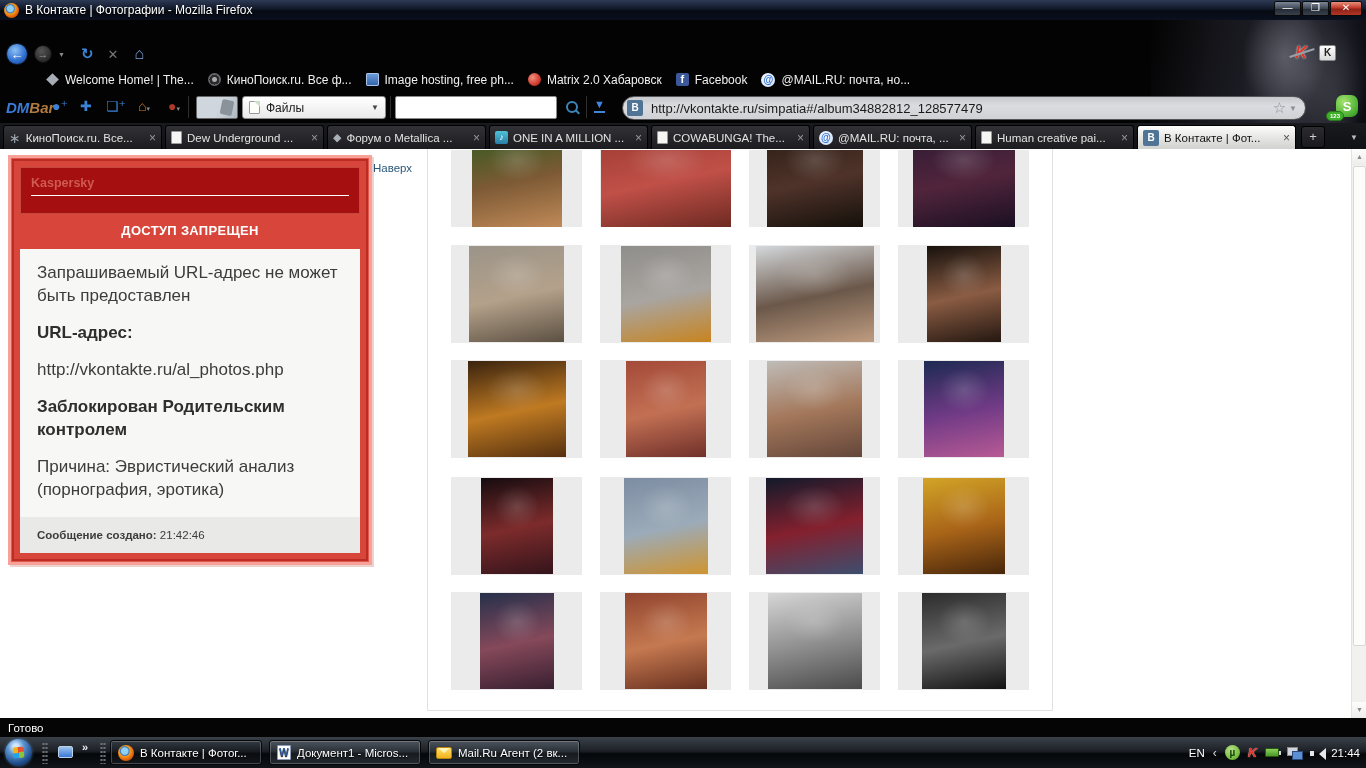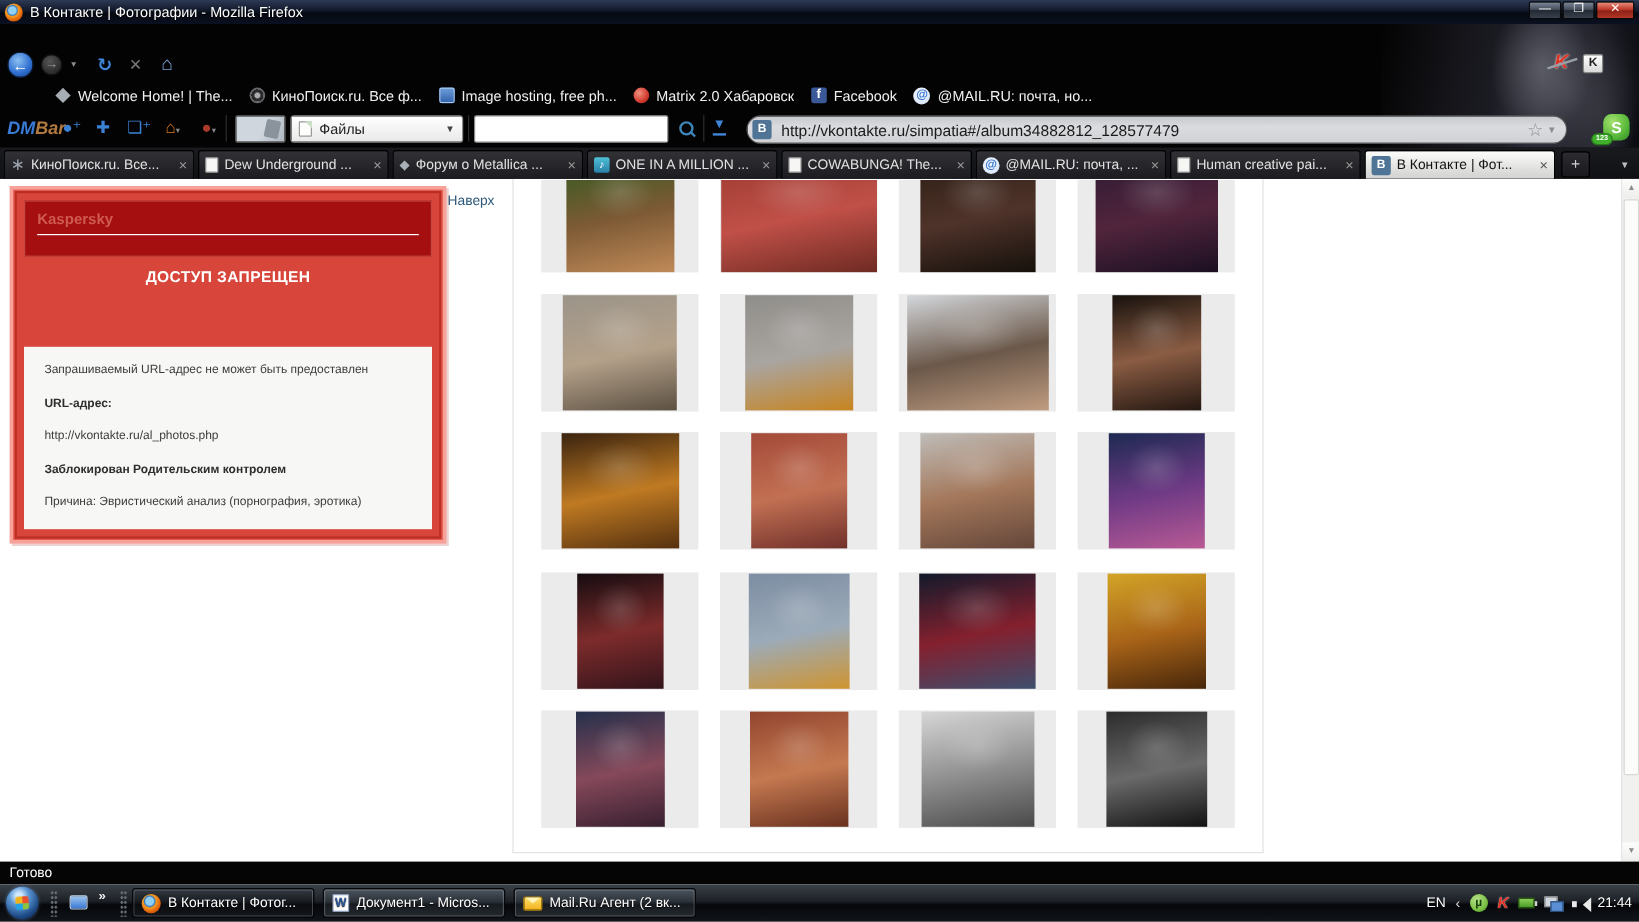--- a/index.html
+++ b/index.html
@@ -145,21 +145,21 @@
 
   
   .kis-wrap{position:absolute;left:8px;top:6px;width:364px;background:#f7a198;padding:4px;
     box-shadow:2px 2px 0 rgba(180,80,70,.25);}
   .kis-panel{border:2px solid #bb2d22;outline:1px solid #e2584c;background:#d8453a;padding:6px;}
   .kis-head{background:#a50f0f;border:1px solid #c4483e;padding:8px 10px 10px;}
   .kis-brand{color:#cf5a50;font-size:12.5px;font-weight:bold;}
   .kis-head hr{border:none;border-top:1px solid #fff;margin:5px 0 7px;}
   .kis-product{color:#fff;font-size:20px;font-weight:bold;}
   .kis-banner{color:#fff;font-size:13px;font-weight:bold;text-align:center;padding:9px 0 11px;letter-spacing:.3px;}
-  .kis-body{background:#f7f7f5;padding:13px 17px;font-size:10px;color:#3c3c3c;line-height:1.35;margin-top:40px;}
+  .kis-body{background:#f7f7f5;padding:13px 17px;font-size:17px;color:#3c3c3c;line-height:1.35;}
   .kis-body p{margin:0 0 14px;}
   .kis-body p:last-child{margin-bottom:2px;}
   .kis-body .b{font-weight:bold;color:#2e2e2e;}
   .kis-body .gray{color:#9c9c9c;cursor:pointer;}
   .kis-foot{background:#e9e9e7;padding:12px 17px;font-size:11.5px;color:#3c3c3c;}
 
   
   .statusbar{position:absolute;left:0;top:718px;width:1366px;height:19px;background:#050505;color:#fff;
     font-size:11.5px;display:flex;align-items:center;padding-left:8px;}
 
@@ -351,20 +351,24 @@
           <hr>
         </div>
         <div class="kis-banner">ДОСТУП ЗАПРЕЩЕН</div>
         <div class="kis-body">
           <p>Запрашиваемый URL-адрес не может быть предоставлен</p>
           <p class="b">URL-адрес:</p>
           <p>http://vkontakte.ru/al_photos.php</p>
           <p class="b">Заблокирован Родительским контролем</p>
           <p>Причина: Эвристический анализ (порнография, эротика)</p>
         </div>
+        <div class="kis-foot">
+          <b>Сообщение создано:</b>
+          <span>21:42:46</span>
+        </div>
       </div>
     </div>
 
     <div class="content-box" id="grid">
         <div class="cell cut" style="left: 23px; top: 1px; height: 77px;">
           <div class="photo" style="width: 90px; background: radial-gradient(45% 32% at 50% 30%, rgba(255, 255, 255, 0.16), rgba(0, 0, 0, 0) 70%), linear-gradient(168deg, rgb(49, 90, 32), rgb(125, 90, 53) 52%, rgb(192, 138, 88));"></div>
         </div>
         <div class="cell cut" style="left: 172px; top: 1px; height: 77px;">
           <div class="photo" style="width: 130px; background: radial-gradient(45% 32% at 50% 30%, rgba(255, 255, 255, 0.16), rgba(0, 0, 0, 0) 70%), linear-gradient(168deg, rgb(156, 58, 48), rgb(192, 80, 72) 52%, rgb(110, 42, 34));"></div>
         </div>

